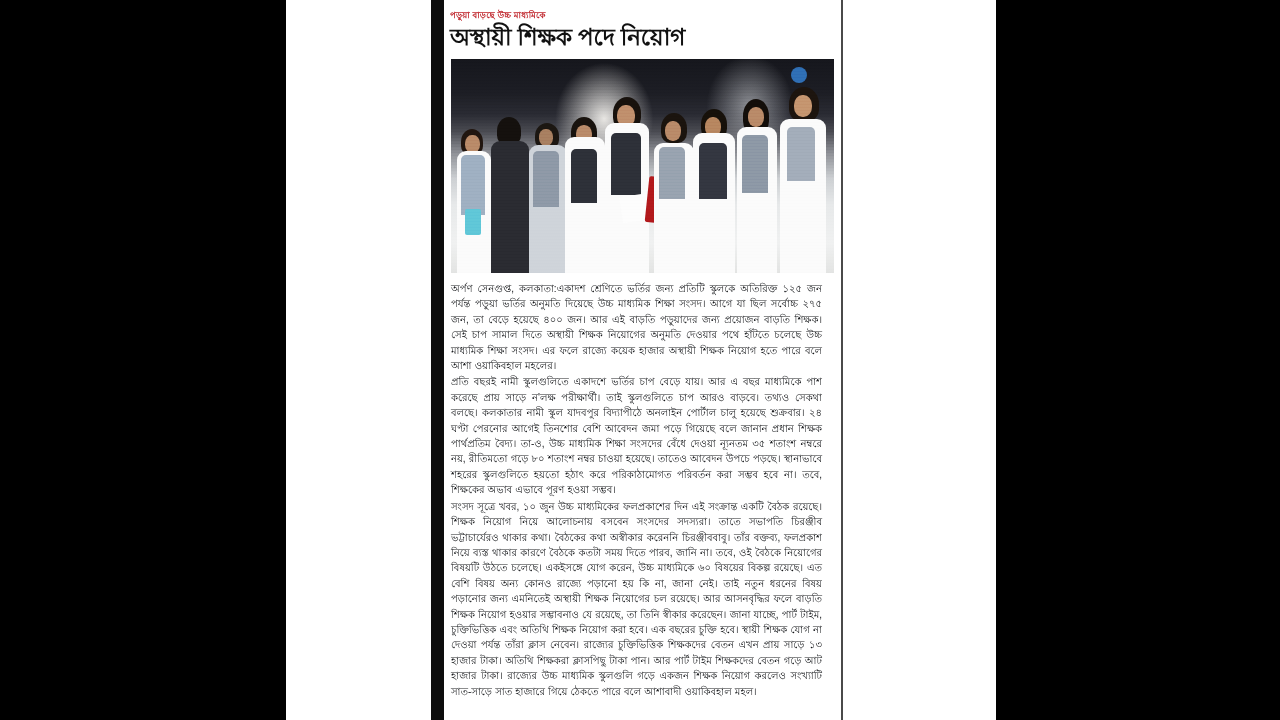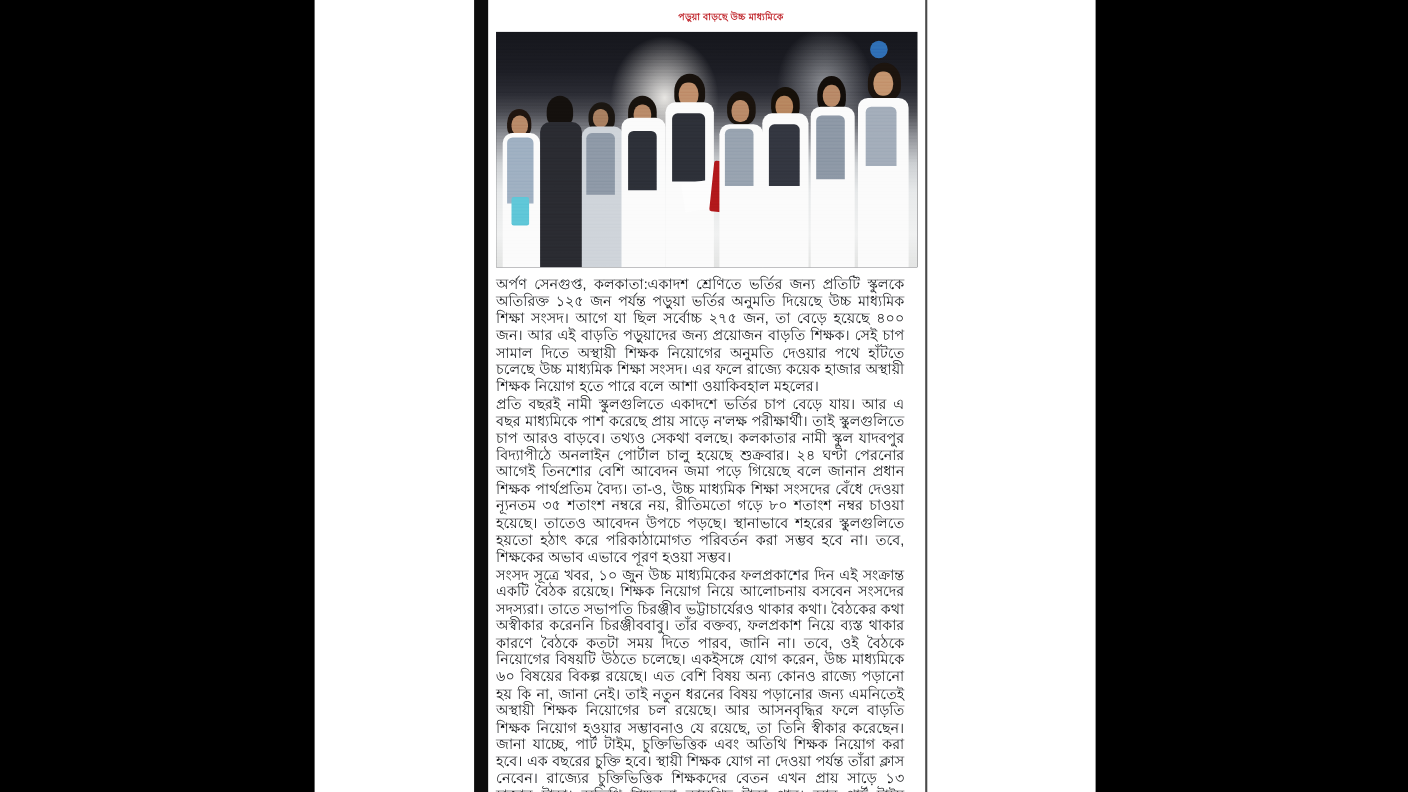--- a/index.html
+++ b/index.html
@@ -58,22 +58,20 @@
     width: 397px;
     height: 720px;
     background: #ffffff;
     box-sizing: border-box;
     padding: 0;
     overflow: hidden;
   }
 
   .masthead {
     padding: 10px 6px 0 6px;
-    text-align: center;
-    margin-left: 44px;
   }
 
   .kicker {
     color: #c0272d;
     font-size: 8.5px;
     line-height: 11px;
     font-weight: bold;
     letter-spacing: 0.2px;
     margin: 0 0 3px 0;
     font-family: "Liberation Sans", sans-serif;
@@ -181,21 +179,21 @@
     mix-blend-mode: overlay;
   }
 
   
   #article-body {
     padding: 8px 7px 6px 7px;
   }
 
   .para {
     color: #15171a;
-    font-size: 13px;
+    font-size: 10px;
     line-height: 15.4px;
     text-align: justify;
     margin: 0 12px 1px 0;
     font-family: "Liberation Sans", sans-serif;
     word-spacing: 0.4px;
     -webkit-font-smoothing: antialiased;
   }
 </style>
 </head>
 <body>
@@ -204,20 +202,21 @@
 
   <div id="backdrop"></div>
   <div id="left-gutter"></div>
   <div id="right-rule"></div>
 
   <div id="page">
 
     <div class="masthead">
       <div class="kicker">পড়ুয়া বাড়ছে উচ্চ মাধ্যমিকে</div>
       <h1 class="headline">
+        <span class="hl-line">অস্থায়ী শিক্ষক পদে নিয়োগ</span>
       </h1>
     </div>
 
     <div id="photo-wrap">
       <div id="photo">
 
         <div class="fig" style="left:4px; width:38px; height:150px;">
           <div class="hair" style="left:6px;  top:6px;  width:22px; height:26px;"></div>
           <div class="face" style="left:10px; top:12px; width:15px; height:18px;"></div>
           <div class="body" style="left:2px;  width:34px; height:122px;"></div>

